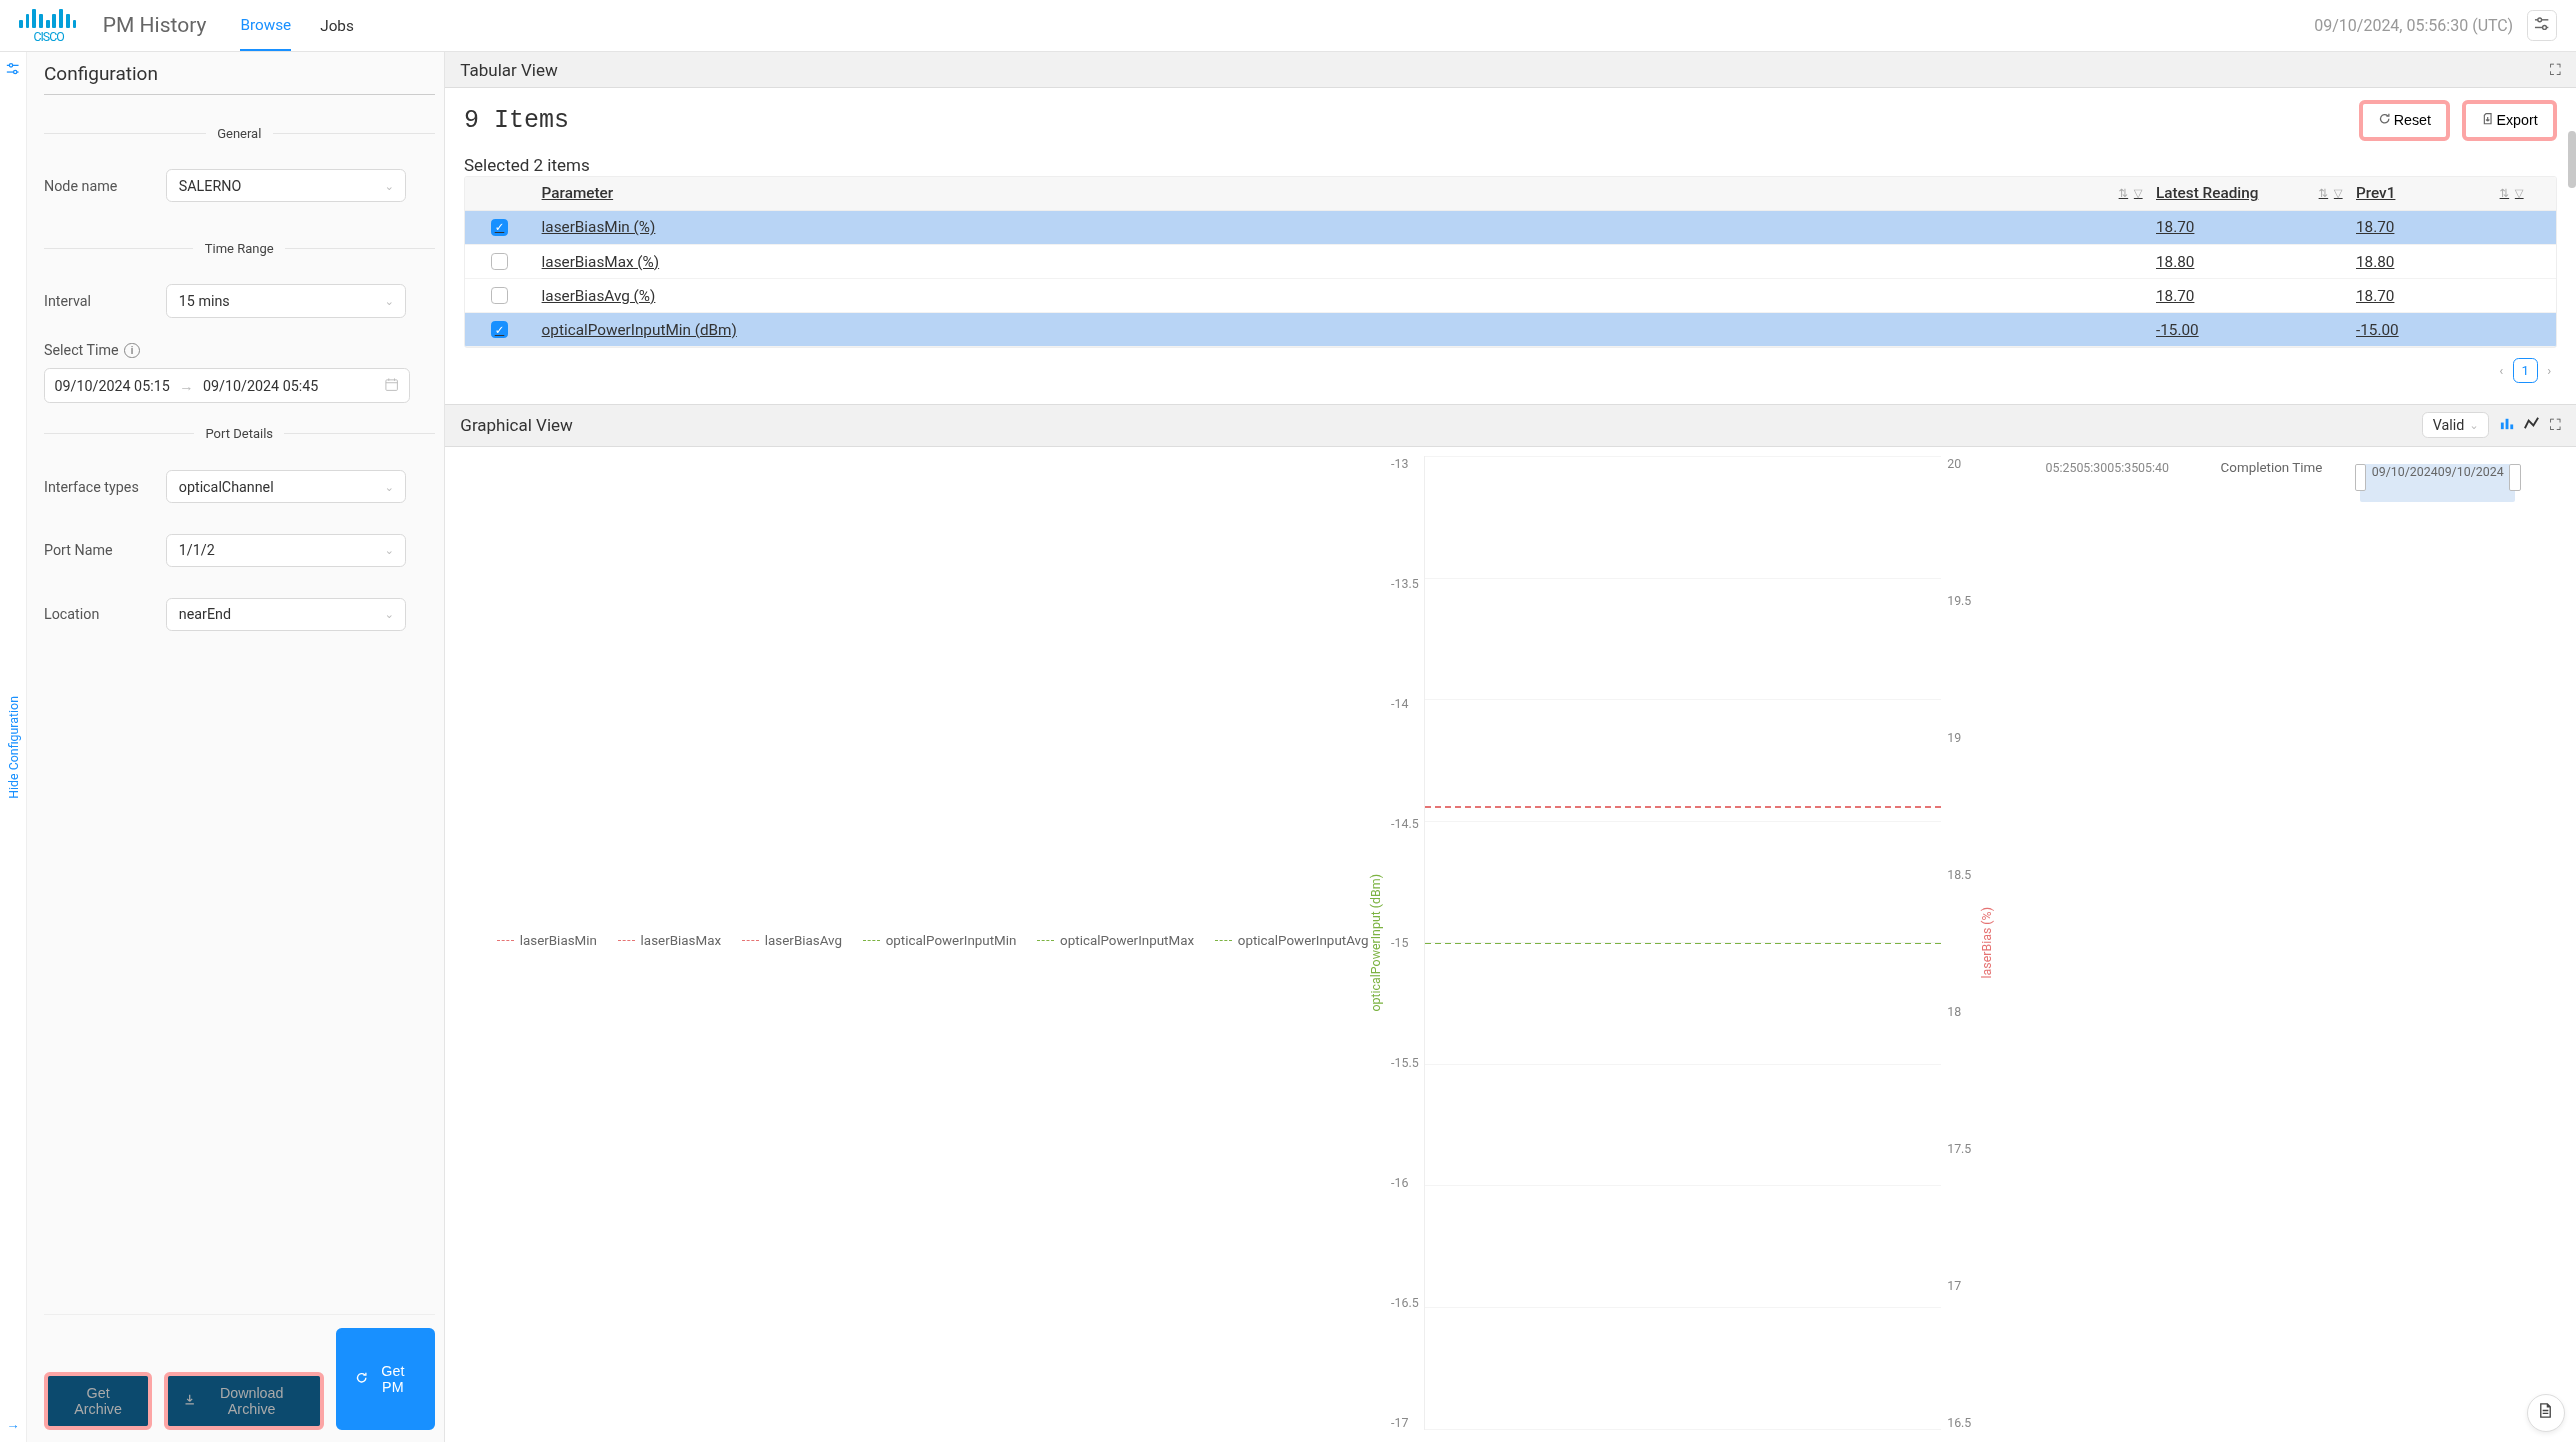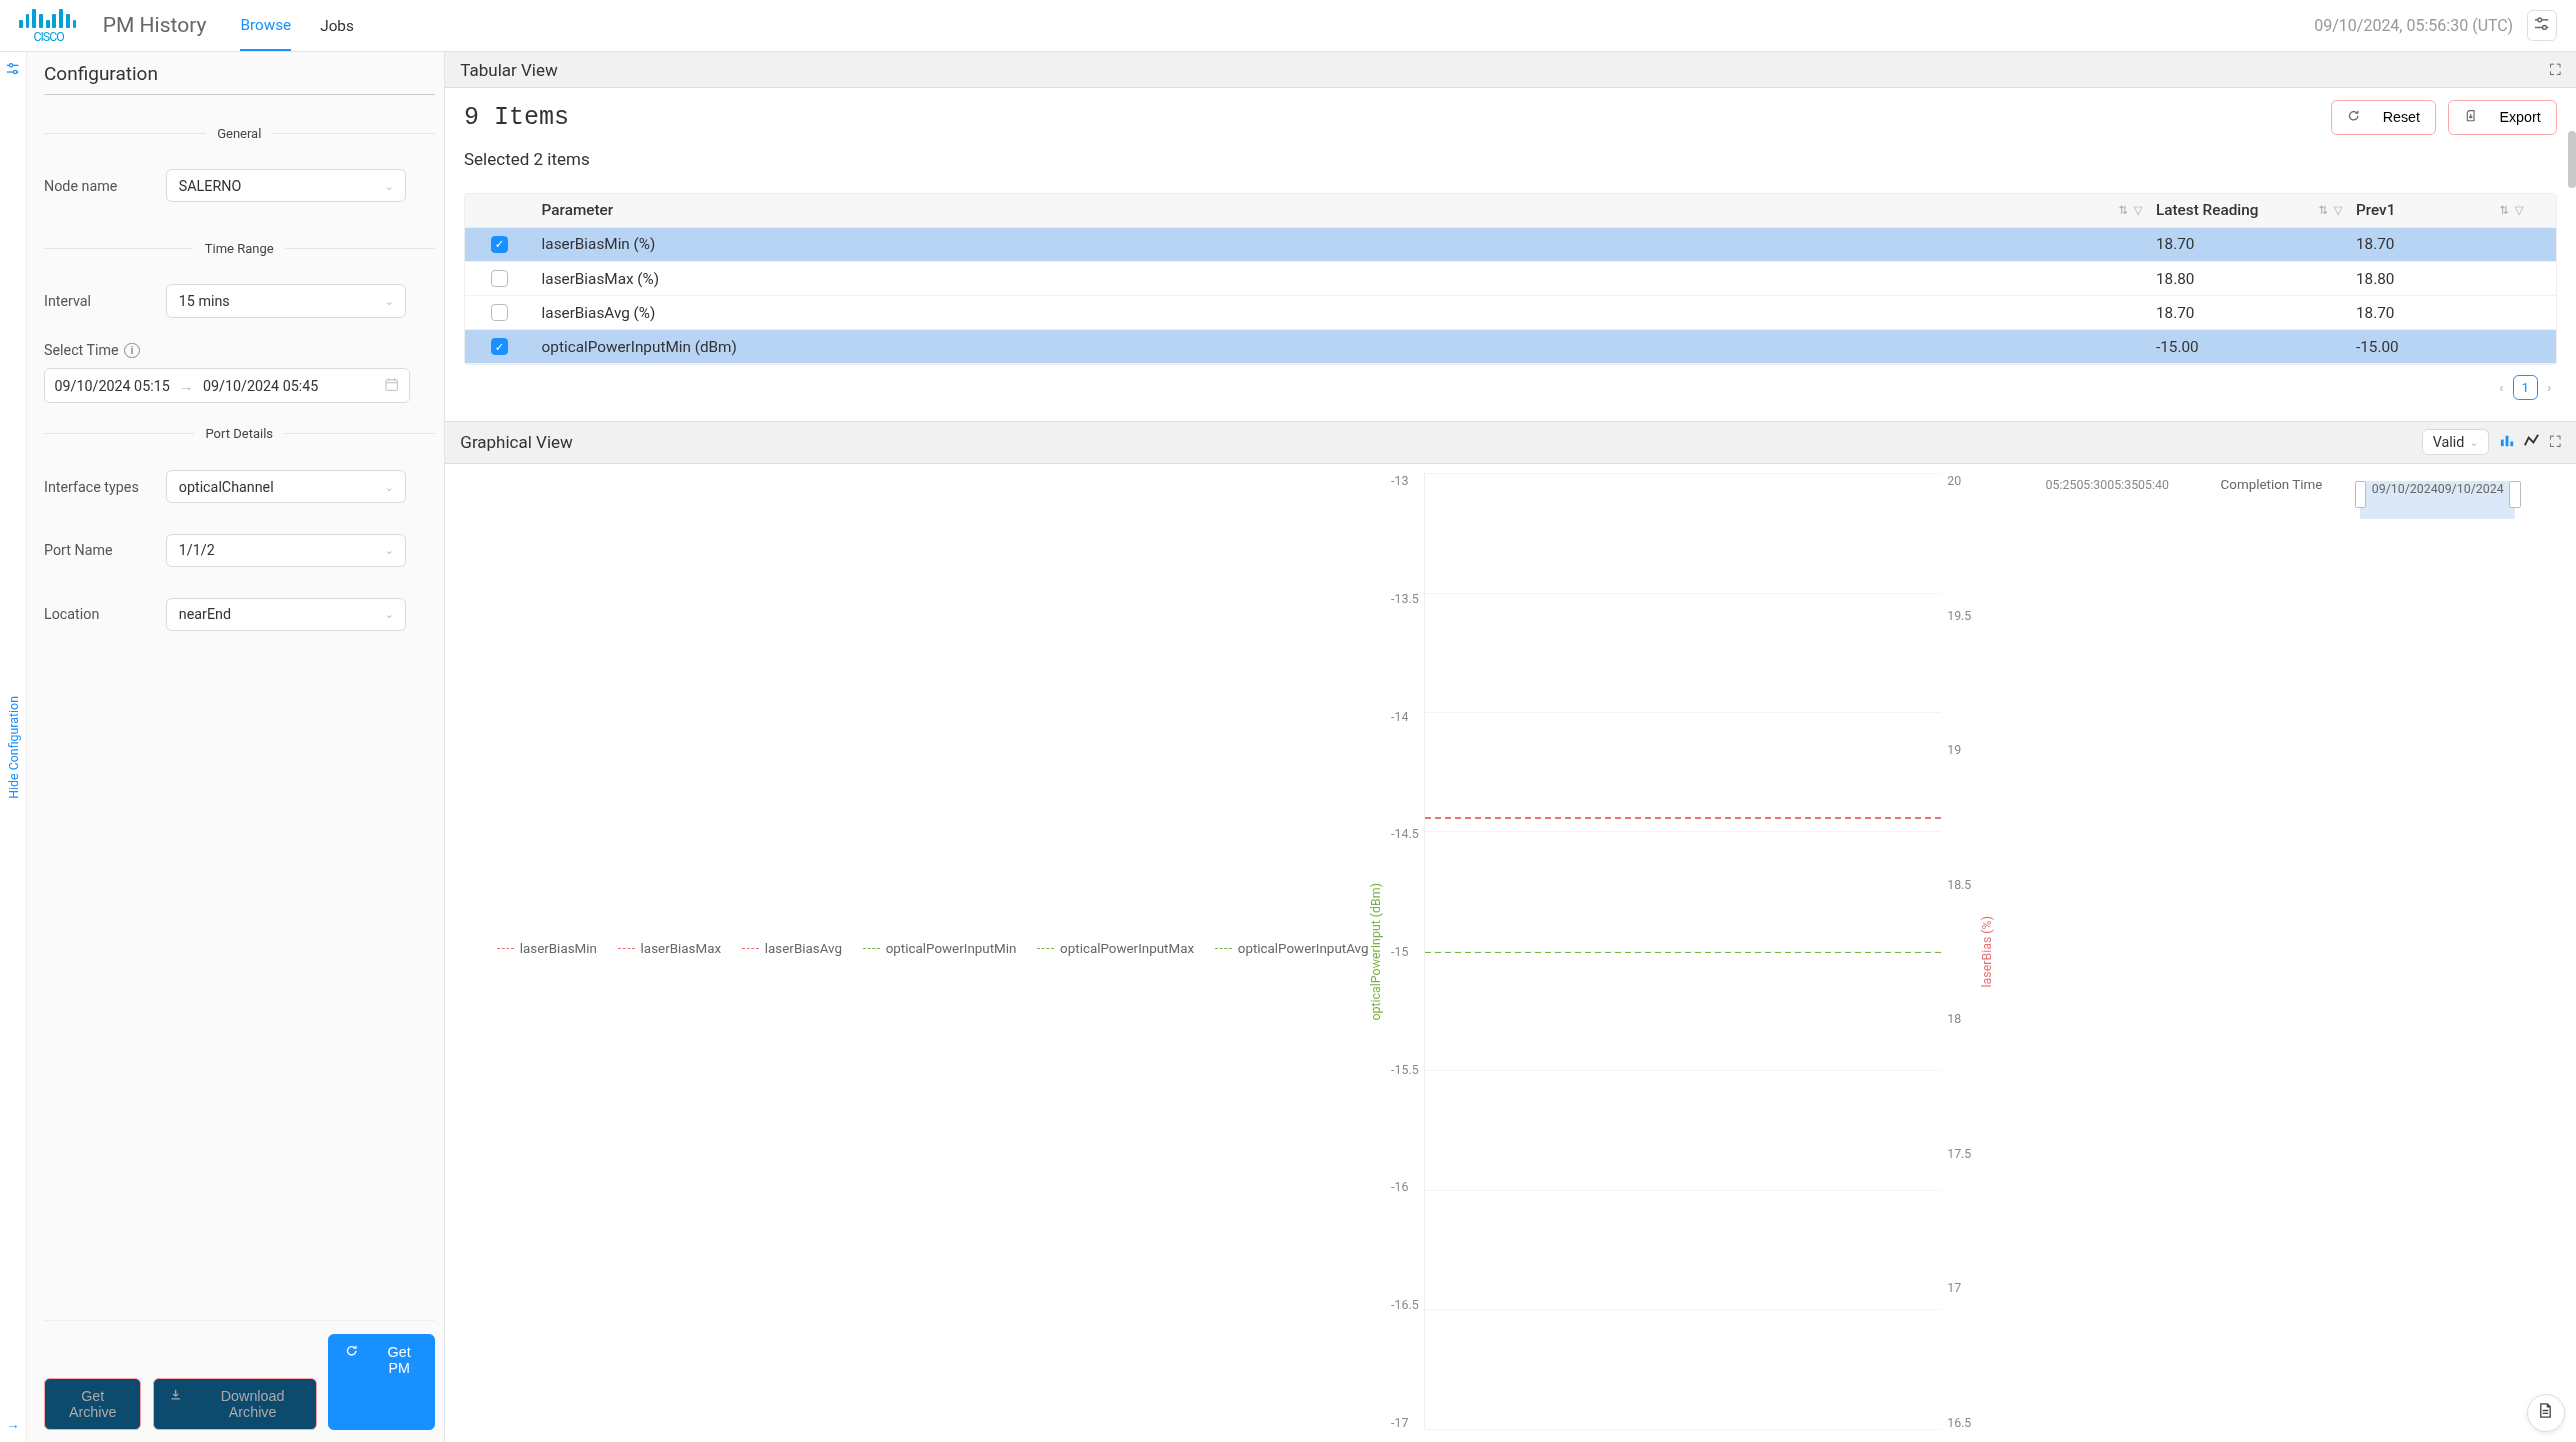--- a/index.html
+++ b/index.html
@@ -43,31 +43,31 @@
   padding:7.6px 11.4px; background:#fff; display:flex; justify-content:space-between;
   align-items:center; cursor:pointer; font-size:14.3px; color:#333;
 }
 .chev { color:#bbb; font-size:11.4px; }
 .select-time-label { font-size:14.3px; color:#555; display:flex; align-items:center; gap:5.7px; margin-top:9.5px;}
 .daterange {
   border:1px solid #d9d9d9; border-radius:5.7px; padding:7.6px 9.5px; background:#fff;
   display:flex; align-items:center; gap:9.5px; font-size:14.3px; margin-top:9.5px; max-width:366px;
 }
 .config-footer { margin-top:auto; padding:13.4px 0; display:flex; gap:11.4px; border-top:1px solid #eee;}
-.btn { border:1px solid #fca5a5; border-radius:5.7px; padding:8.6px 15.3px; background:#fff; font-size:14.3px; cursor:pointer; display:flex; align-items:flex-start; gap:22px;}
+.btn { border:4px solid #fca5a5; border-radius:5.7px; padding:8.6px 15.3px; background:#fff; font-size:14.3px; cursor:pointer; display:flex; align-items:center; gap:2px;}
 .btn.disabled { color:#aaa; pointer-events:none; background:#0c4a6e;margin-top:44px;}
 .btn.primary { background:#1890ff; color:#fff; border-color:#1890ff; }
 .main { flex:1; display:flex; flex-direction:column; overflow:hidden; }
 .pane-header { background:#f1f1f1; border-bottom:1px solid #ddd; padding:7.6px 15.3px; font-size:17px; display:flex; align-items:center; justify-content:space-between; }
 .tabular { padding:11.4px 19px; display:flex; flex-direction:column; flex:0 0 auto;}
 .tabular-head { display:flex; align-items:center; justify-content:space-between; }
 .items-count { font-size:25px; font-weight:500;font-family:Liberation Mono, monospace;}
 .tabular-actions { display:flex; gap:11.4px;}
 .selected-line { font-size:17px; margin-top:13.4px; }
-.table { margin-top:24px; border:1px solid #eee; border-radius:3px; overflow:hidden;}
+.table { margin-top:1px; border:1px solid #eee; border-radius:3px; overflow:hidden;text-decoration:underline;}
 .thead { background:#f7f7f7; display:flex; padding:7.6px 0; font-weight:500; border-bottom:1px solid #eee;}
 .col-check { width:69px; display:flex; justify-content:center; align-items:center;}
 .col-param { flex:1; padding-left:7.6px;}
 .col-latest { width:200px;}
 .col-prev { width:200px; padding-right:19px;}
 .sort-icons { color:#aaa; font-size:11.4px; margin-left:auto; margin-right:13.4px; display:flex; gap:5.7px;}
 .th { display:flex; align-items:center; font-size:15.3px;}
 .trow { display:flex; padding:7.6px 0; border-bottom:1px solid #f2f2f2; background:#fff; font-size:15.3px;}
 .trow.selected { background:#b8d4f5;}
 .checkbox { width:17px; height:17px; border:1px solid #bbb; border-radius:3.8px; background:#fff; display:flex; align-items:center; justify-content:center;}

